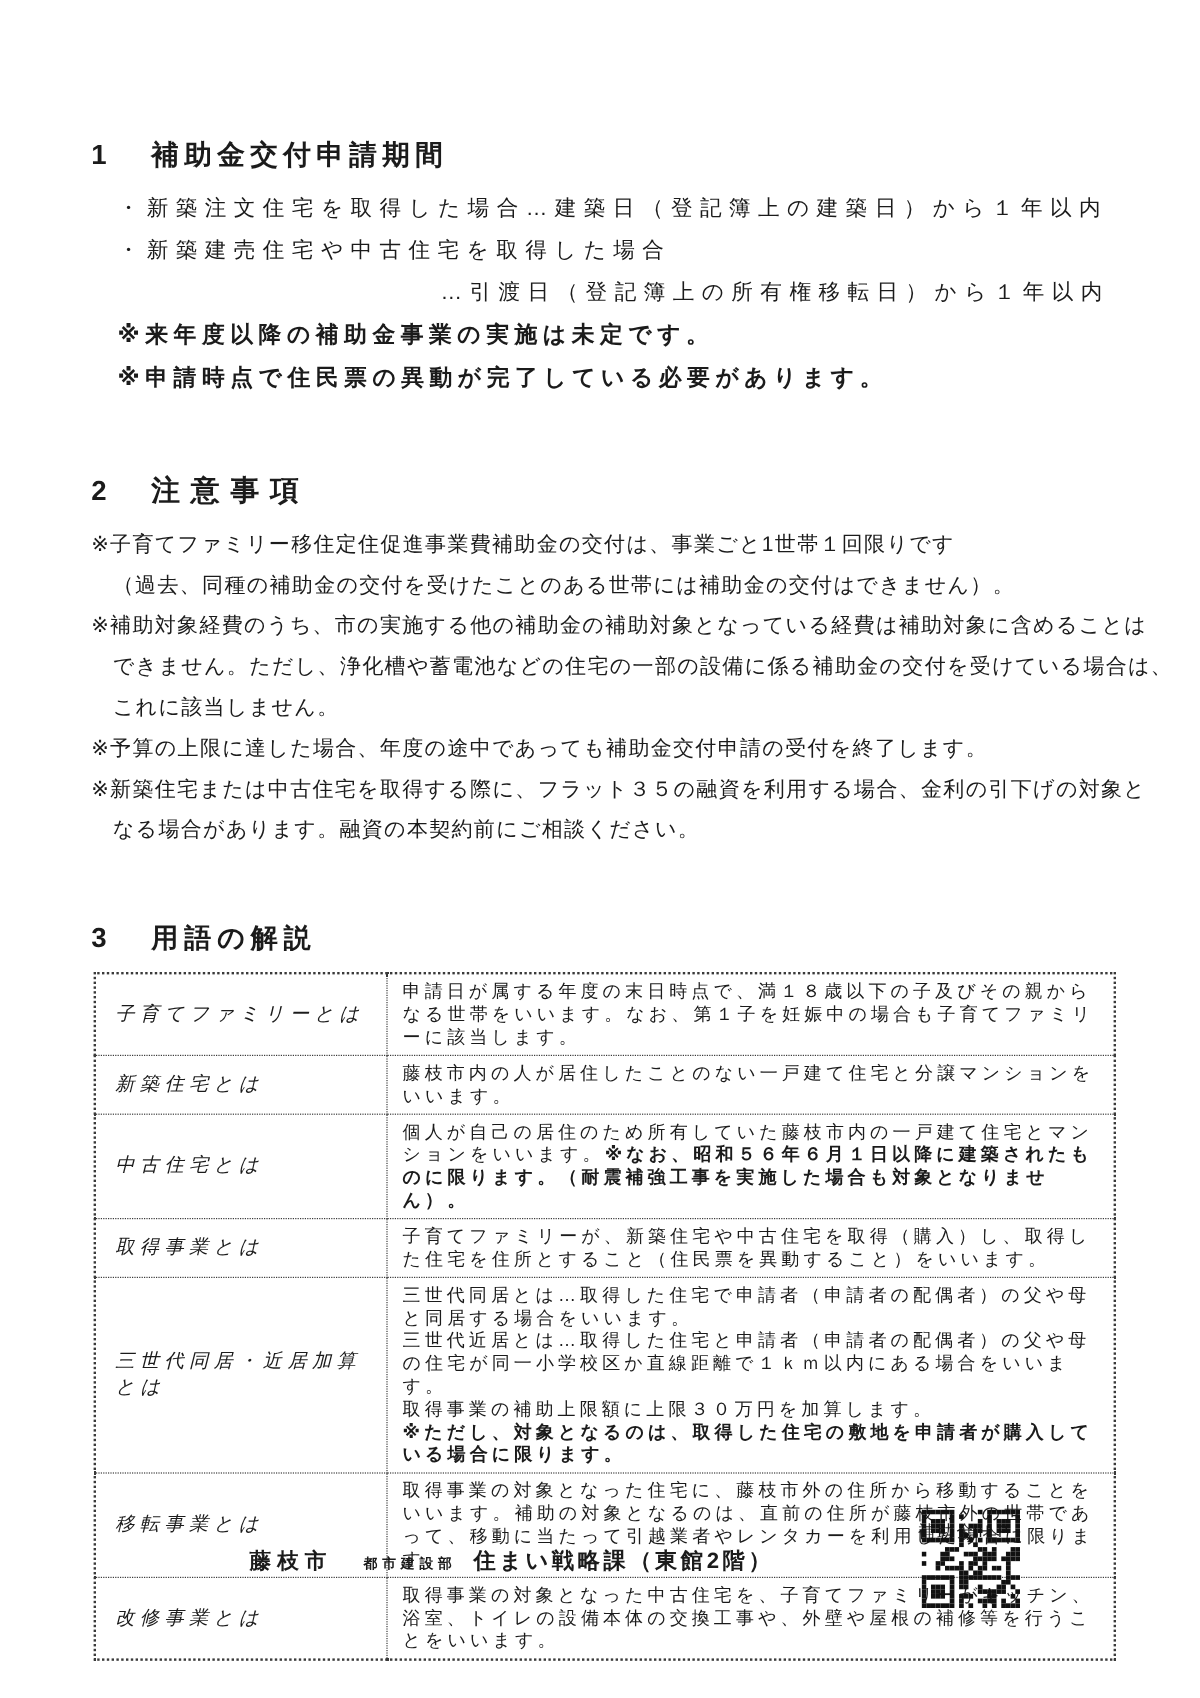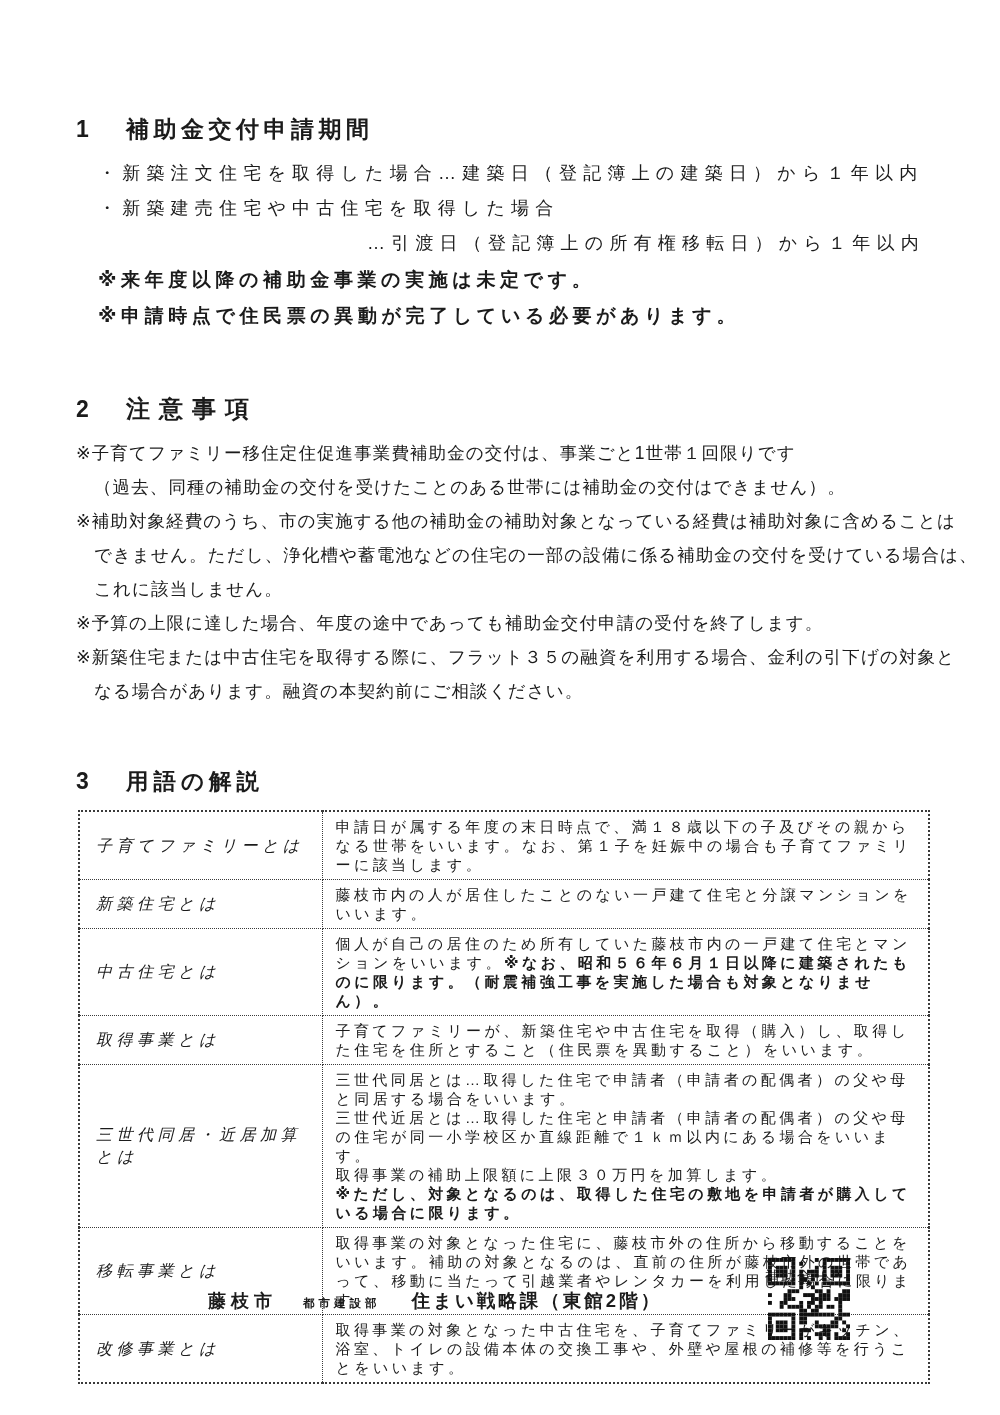--- a/index.html
+++ b/index.html
@@ -77,21 +77,21 @@
     position:absolute; top:1268px; left:765px;
     font-size:14px; letter-spacing:2px;
   }
   .qr-box { position:absolute; top:1258px; left:768px; }
   .org-line {
     position:absolute; top:1288px; left:208px;
     display:flex; align-items:baseline; white-space:nowrap;
   }
   .org-city { font-size:18px; font-weight:bold; letter-spacing:5px; }
   .org-dept { font-size:11.5px; letter-spacing:4px; margin-left:26px;font-weight:bold; }
-  .org-div  { font-size:18.5px; font-weight:bold; letter-spacing:3px; margin-left:31px; }
+  .org-div  { font-size:18.5px; font-weight:bold; letter-spacing:3px; margin-left:14px; }
 </style>
 </head>
 <body>
 
 <div class="page">
 
   <section class="s1">
     <div class="sec-head">
       <span class="num">1</span>
       <span class="ttl">補助金交付申請期間</span>

